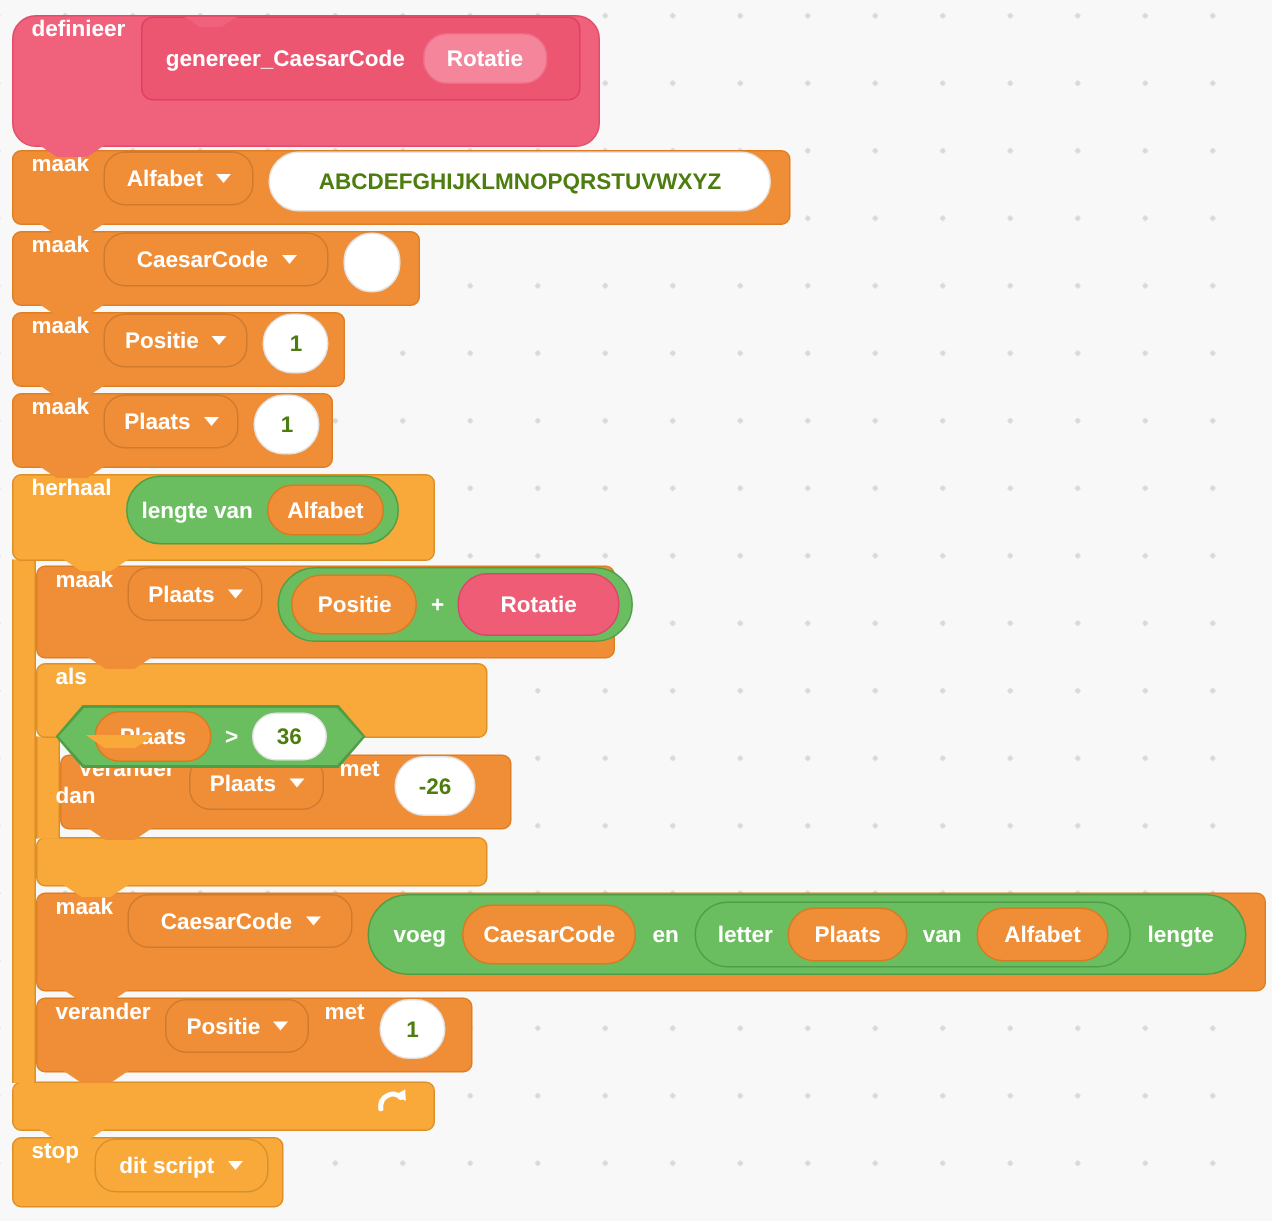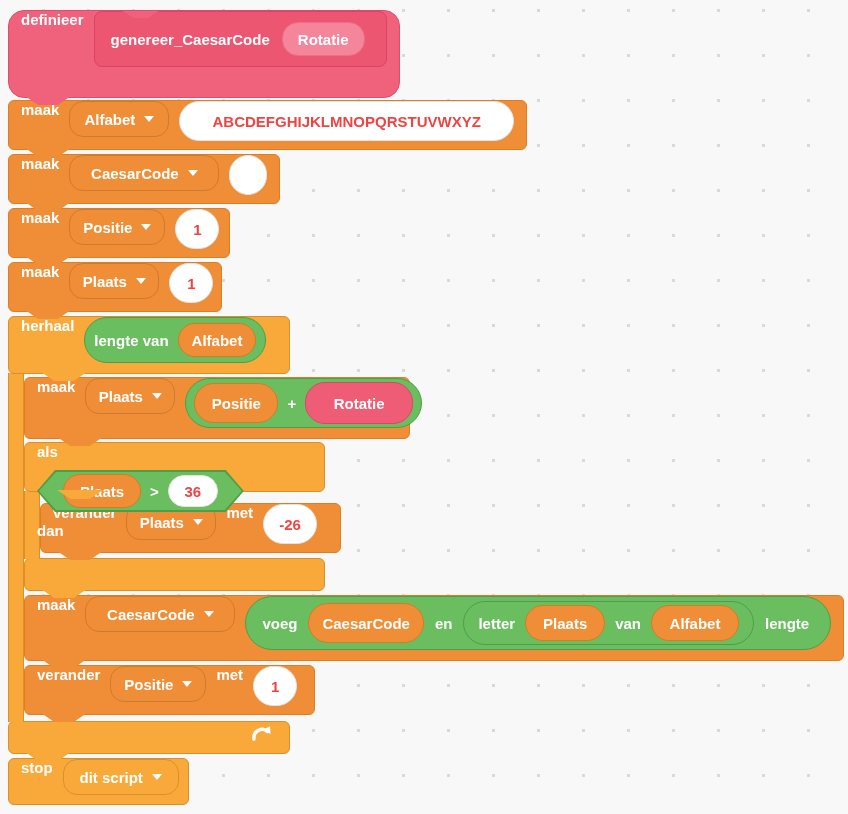--- a/index.html
+++ b/index.html
@@ -21,21 +21,21 @@
   .at32{left:32px}
   .ccol{position:absolute; box-sizing:border-box; background:#F8A939;
         border:1px solid #DC8F27; border-top:none; border-bottom:none;}
   .dd{display:inline-flex; align-items:center; justify-content:center; gap:9px;
       height:36px; border-radius:14px; padding:0 12px; border:1px solid rgba(0,0,0,0.14);
       box-sizing:border-box; cursor:pointer;}
   .caret{width:0; height:0; border-left:5px solid transparent;
          border-right:5px solid transparent; border-top:6px solid #fff;}
   .wpill{background:#fff; border:1px solid #E3E3E3; border-radius:20px; height:40px;
          min-width:18px; display:inline-flex; align-items:center; justify-content:center;
-         padding:0 13px; color:#ef4444; box-sizing:border-box;}
+         padding:0 13px; color:#4d7c0f; box-sizing:border-box;}
   .rep{background:#F08E37; border:1px solid #D87A20; border-radius:17px; height:34px;
        display:inline-flex; align-items:center; justify-content:center; padding:0 13px;
        color:#fff; box-sizing:border-box;}
   .rep.big{height:40px; border-radius:20px;}
   .pinkrep{background:#EE5C76; border:1px solid #D8476A; border-radius:20px; height:40px;
        display:inline-flex; align-items:center; justify-content:center; padding:0 13px;}
   .oppill{background:#6ABE5F; border:1px solid #4F9E47; display:inline-flex;
        align-items:center; gap:9px; padding:12px 9px; box-sizing:border-box;}
   .hexo{background:#4F9E47; padding:2px; display:inline-flex;
         clip-path:polygon(18px 0,calc(100% - 18px) 0,100% 50%,calc(100% - 18px) 100%,18px 100%,0 50%);}

